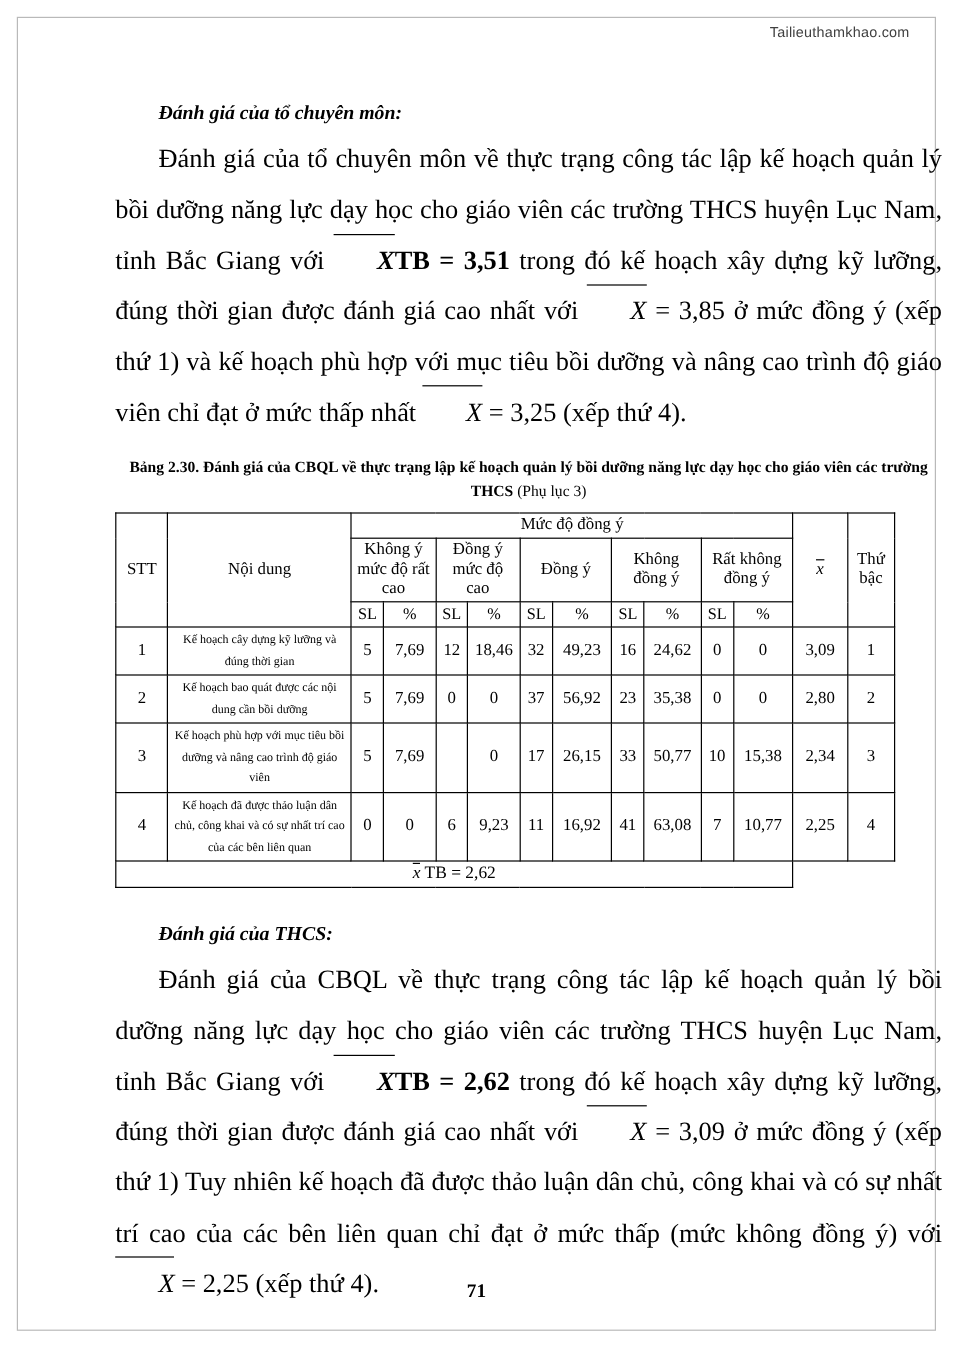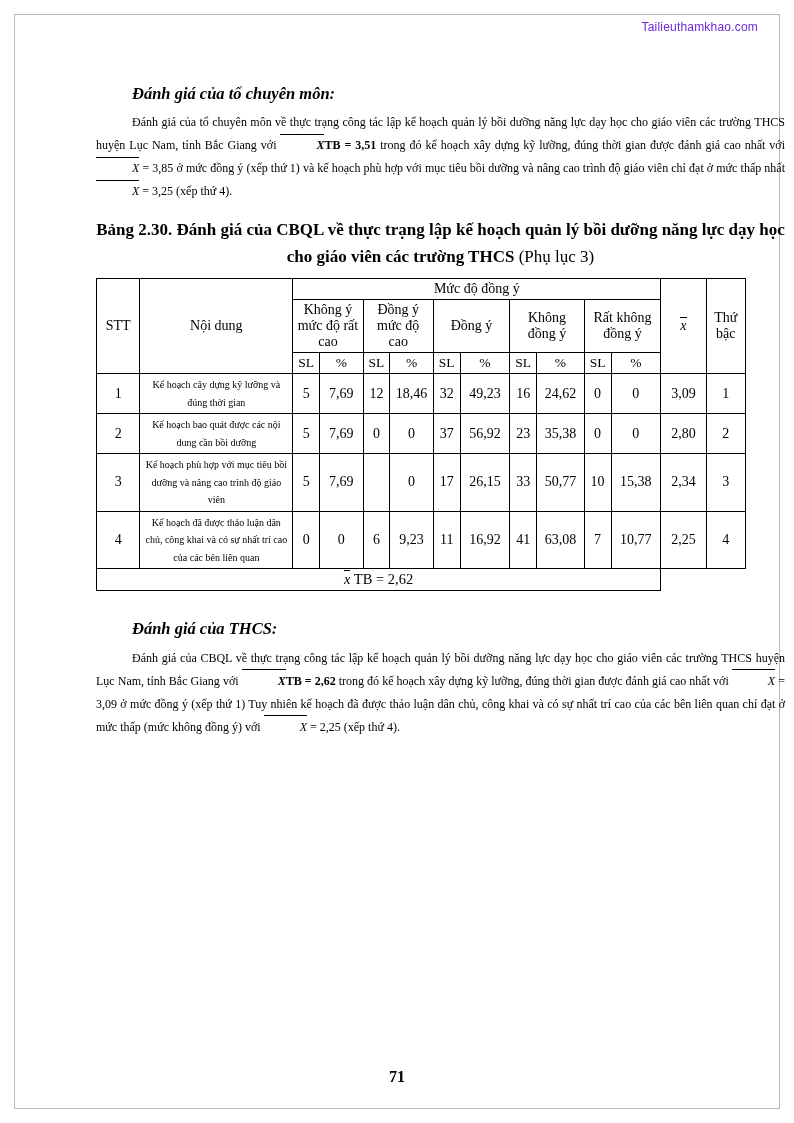--- a/index.html
+++ b/index.html
@@ -31,32 +31,32 @@
     border: 1px solid #b9b9b9;
     box-sizing: border-box;
     pointer-events: none;
   }
   .watermark {
     position: absolute;
     right: 36px;
     top: 20px;
     font-family: "Liberation Sans", sans-serif;
     font-size: 12px;
-    color: #6d28d9;
+    color: #404040;
     letter-spacing: 0.2px;
   }
   .content {
     position: absolute;
     left: 96px;
     top: 78px;
     width: 689px;
   }
   p {
     margin: 0;
-    font-size: 12px;
+    font-size: 22px;
     line-height: 1.92;
     text-align: justify;
     text-justify: inter-word;
   }
   .indent { text-indent: 36px; }
   .italic-bold-head {
     font-style: italic;
     font-weight: bold;
     font-size: 16.5px;
     margin: 0 0 2px 36px;
@@ -71,21 +71,21 @@
     content: "";
     position: absolute;
     left: 0; right: 0;
     top: -0.06em;
     border-top: 1.3px solid #000;
   }
   .b { font-weight: bold; }
   .table-caption {
     margin-top: 14px;
     font-weight: bold;
-    font-size: 17px;
+    font-size: 13px;
     text-align: center;
     line-height: 1.55;
   }
   .table-caption .reg { font-weight: normal; }
   table.grid {
     border-collapse: collapse;
     width: 650px;
     margin-top: 8px;
     font-size: 14px;
     table-layout: fixed;

